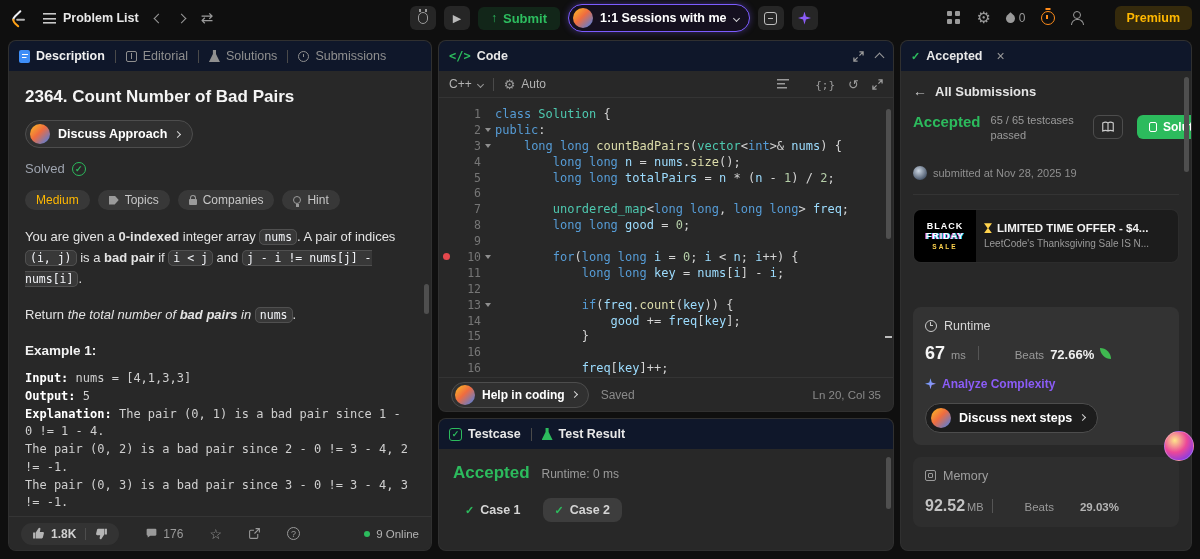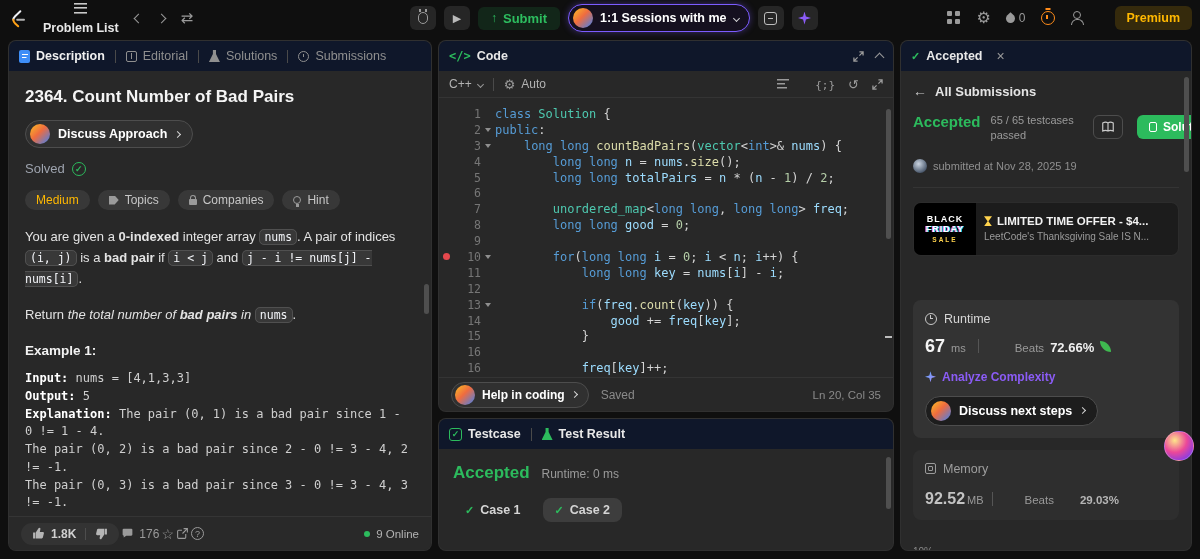--- a/index.html
+++ b/index.html
@@ -5,21 +5,21 @@
   * { box-sizing:border-box; margin:0; padding:0; }
   html,body { width:1200px; height:559px; overflow:hidden; background:#0f0f0f;
               font-family:"Liberation Sans", sans-serif; color:#e8e8e8; }
   button { background:none; border:none; color:inherit; font-family:inherit; cursor:pointer; }
 
   
   .navbar { position:absolute; top:0; left:0; width:1200px; height:36px; }
   .nav-left { position:absolute; left:8px; top:0; height:36px; display:flex; align-items:center; gap:16px; }
   .nav-center { position:absolute; left:410px; top:0; height:36px; display:flex; align-items:center; gap:8px; }
   .nav-right { position:absolute; right:8px; top:0; height:36px; display:flex; align-items:center; gap:15px; }
-  .nav-item { display:flex; align-items:center; gap:7px; color:#e8e8e8; font-size:12.5px; font-weight:600;flex-direction:column; }
+  .nav-item { display:flex; align-items:center; gap:7px; color:#e8e8e8; font-size:12.5px; font-weight:600; }
   .nav-ic { display:flex; align-items:center; gap:4px; color:#9a9a9a; }
   .icon-btn { width:26px; height:24px; border-radius:6px; background:#262626; display:flex; align-items:center; justify-content:center; color:#9a9a9a; }
   .submit-btn { display:flex; align-items:center; gap:6px; background:rgba(45,181,93,0.14); color:#2dbd5f;
                 font-weight:700; font-size:13px; padding:4px 13px; border-radius:6px; }
   .up-ic { font-size:12px; font-weight:700; }
   .sessions-pill { display:flex; align-items:center; gap:7px; background:#15101f; border:1px solid #7c5cff;
                    box-shadow:0 0 7px rgba(124,92,255,.4); border-radius:14px; padding:3px 10px 3px 4px;
                    color:#fff; font-size:12.5px; font-weight:700; }
   .premium-btn { background:rgba(255,184,0,0.16); color:#ffb800; font-size:12.5px; font-weight:600;
                  padding:5px 12px; border-radius:6px; }
@@ -112,21 +112,21 @@
   .stmt b { font-weight:700; }
   .stmt em { font-style:italic; }
   .stmt .bi { font-style:italic; font-weight:700; }
   .cd { font-family:"DejaVu Sans Mono", monospace; font-size:11.5px; background:rgba(255,255,255,0.08);
         border:1px solid rgba(255,255,255,0.12); border-radius:5px; padding:0 4px; color:#f2f4f8; }
   .ex-head { font-size:13.5px; font-weight:700; color:#f2f2f2; margin:18px 0 12px; }
   .example { font-family:"DejaVu Sans Mono", monospace; font-size:12px; line-height:1.48; color:#cfcfcf; }
   .example b { color:#fff; font-weight:700; }
   .prewrap { white-space:pre-wrap; }
   .desc-footer { position:absolute; bottom:0; left:0; right:0; height:34px; background:#292929;
-                 border-top:1px solid rgba(255,255,255,0.06); display:flex; align-items:center; padding:0 12px; gap:2px; }
+                 border-top:1px solid rgba(255,255,255,0.06); display:flex; align-items:center; padding:0 12px; gap:26px; }
   .vote-pill { display:flex; align-items:center; gap:9px; background:#333; border-radius:14px; padding:4px 11px; color:#b5b5b5; }
   .vote-pill .vdiv { width:1px; height:12px; background:#4d4d4d; }
   .vote-count { font-size:12px; font-weight:600; color:#d0d0d0; }
   .foot-ic { display:flex; align-items:center; gap:5px; color:#9a9a9a; font-size:12px; }
   .online { margin-left:auto; display:flex; align-items:center; gap:6px; font-size:11.5px; color:#b3b3b3; }
   .online-dot { width:6px; height:6px; border-radius:50%; background:#2cbb5d; }
   .qmark { width:13px; height:13px; border:1.4px solid #9a9a9a; border-radius:50%; font-size:9px;
            display:inline-flex; align-items:center; justify-content:center; }
 
   
@@ -178,21 +178,21 @@
 
   
   .rp-body { position:absolute; top:30px; left:0; right:0; bottom:0; padding:10px 12px; }
   .close-x { color:#9a9a9a; font-size:14px; margin-left:8px; }
   .back-row { display:flex; align-items:center; gap:8px; font-size:13px; font-weight:600; color:#e4e4e4; margin:2px 0 14px; }
   .back-arrow { font-size:14px; color:#c9c9c9; }
   .result-head { position:relative; padding-bottom:14px; border-bottom:1px solid rgba(255,255,255,0.06); }
   .res-top { display:flex; align-items:flex-start; gap:10px; }
   .res-status { color:#2cbb5d; font-size:15px; font-weight:700; }
   .res-cases { font-size:11px; color:#9a9a9a; line-height:1.35; }
-  .res-sub { display:flex; align-items:center; gap:6px; margin-top:16px; color:#8f8f8f; font-size:11px; }
+  .res-sub { display:flex; align-items:center; gap:6px; margin-top:23px; color:#8f8f8f; font-size:11px; }
   .tiny-avatar { width:14px; height:14px; border-radius:50%;
                  background:radial-gradient(circle at 40% 35%, #cbd5e1, #475569 75%); flex:none; }
   .book-btn { position:absolute; right:56px; top:2px; width:30px; height:24px; border:1px solid #4d4d4d;
               border-radius:6px; display:flex; align-items:center; justify-content:center; color:#c9c9c9; }
   .solution-btn { position:absolute; right:-44px; top:2px; display:flex; align-items:center; gap:6px;
                   background:#2cbb5d; color:#fff; font-size:12px; font-weight:700; padding:5px 12px; border-radius:6px; }
   .sol-doc { width:8px; height:10px; border:1.4px solid #fff; border-radius:2px; }
   .banner { margin-top:14px; height:54px; background:#1c1c1c; border:1px solid rgba(255,255,255,0.07);
             border-radius:8px; display:flex; align-items:center; overflow:hidden; }
   .banner-img { width:62px; height:100%; background:#000; flex:none; display:flex; flex-direction:column;

